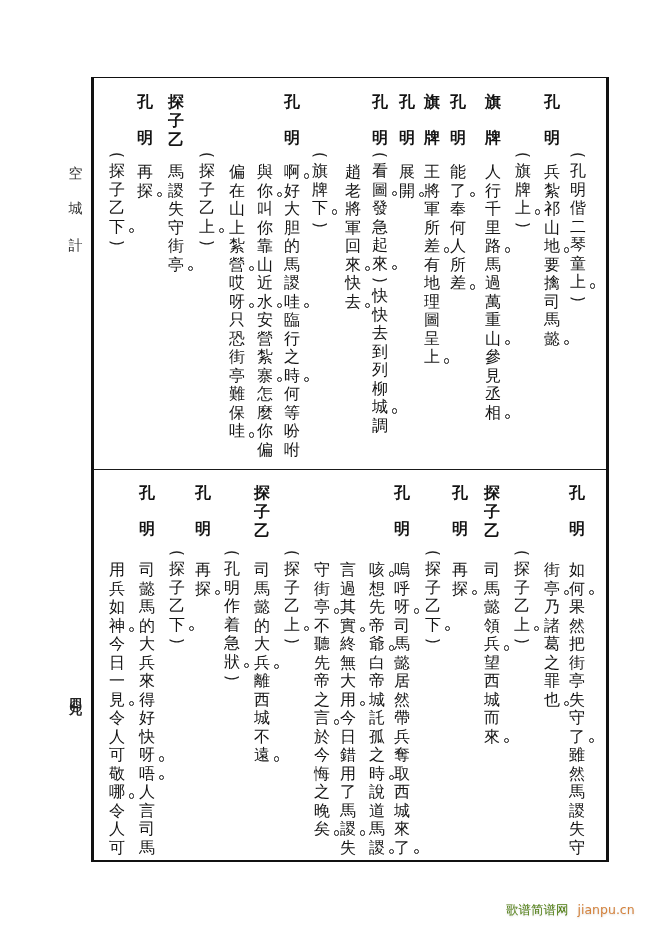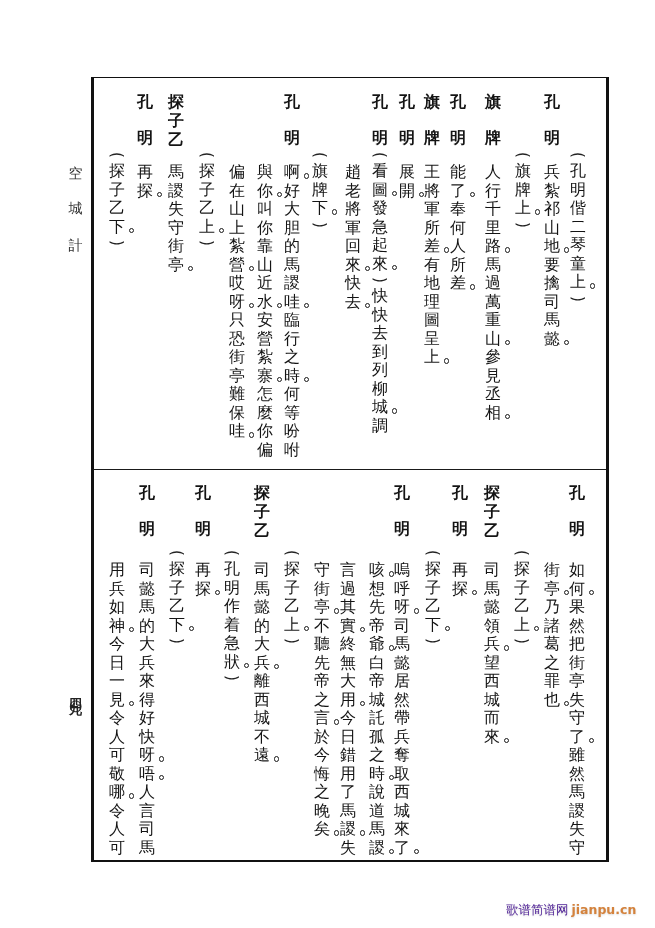--- a/index.html
+++ b/index.html
@@ -50,22 +50,22 @@
     writing-mode:vertical-rl; font-size:14px; letter-spacing:36px; color:#333;
   }
   .page-number {
     position:absolute; left:68px; top:688px; width:16px;
     writing-mode:vertical-rl; font-size:13px; letter-spacing:2px; font-weight:bold; color:#222;
   }
   .watermark {
     position:absolute; left:506px; top:903px; white-space:nowrap;
     font-size:12.5px; line-height:14px; text-shadow:0 1px 2px rgba(0,0,0,0.15);
   }
-  .wm-cn { color:#4c1d95; font-family:"DejaVu Sans", sans-serif; }
-  .wm-en { color:#d4823c; font-family:"DejaVu Sans", sans-serif; margin-left:3px;font-weight:bold; }
+  .wm-cn { color:#4d7c0f; font-family:"DejaVu Sans", sans-serif; }
+  .wm-en { color:#d4823c; font-family:"DejaVu Sans", sans-serif; margin-left:9px; }
 </style>
 </head>
 <body>
 
 <div class="margin-title">空城計</div>
 <div class="page-number">四〇九</div>
 
 <div class="frame"></div>
 <div class="divider"></div>
 

